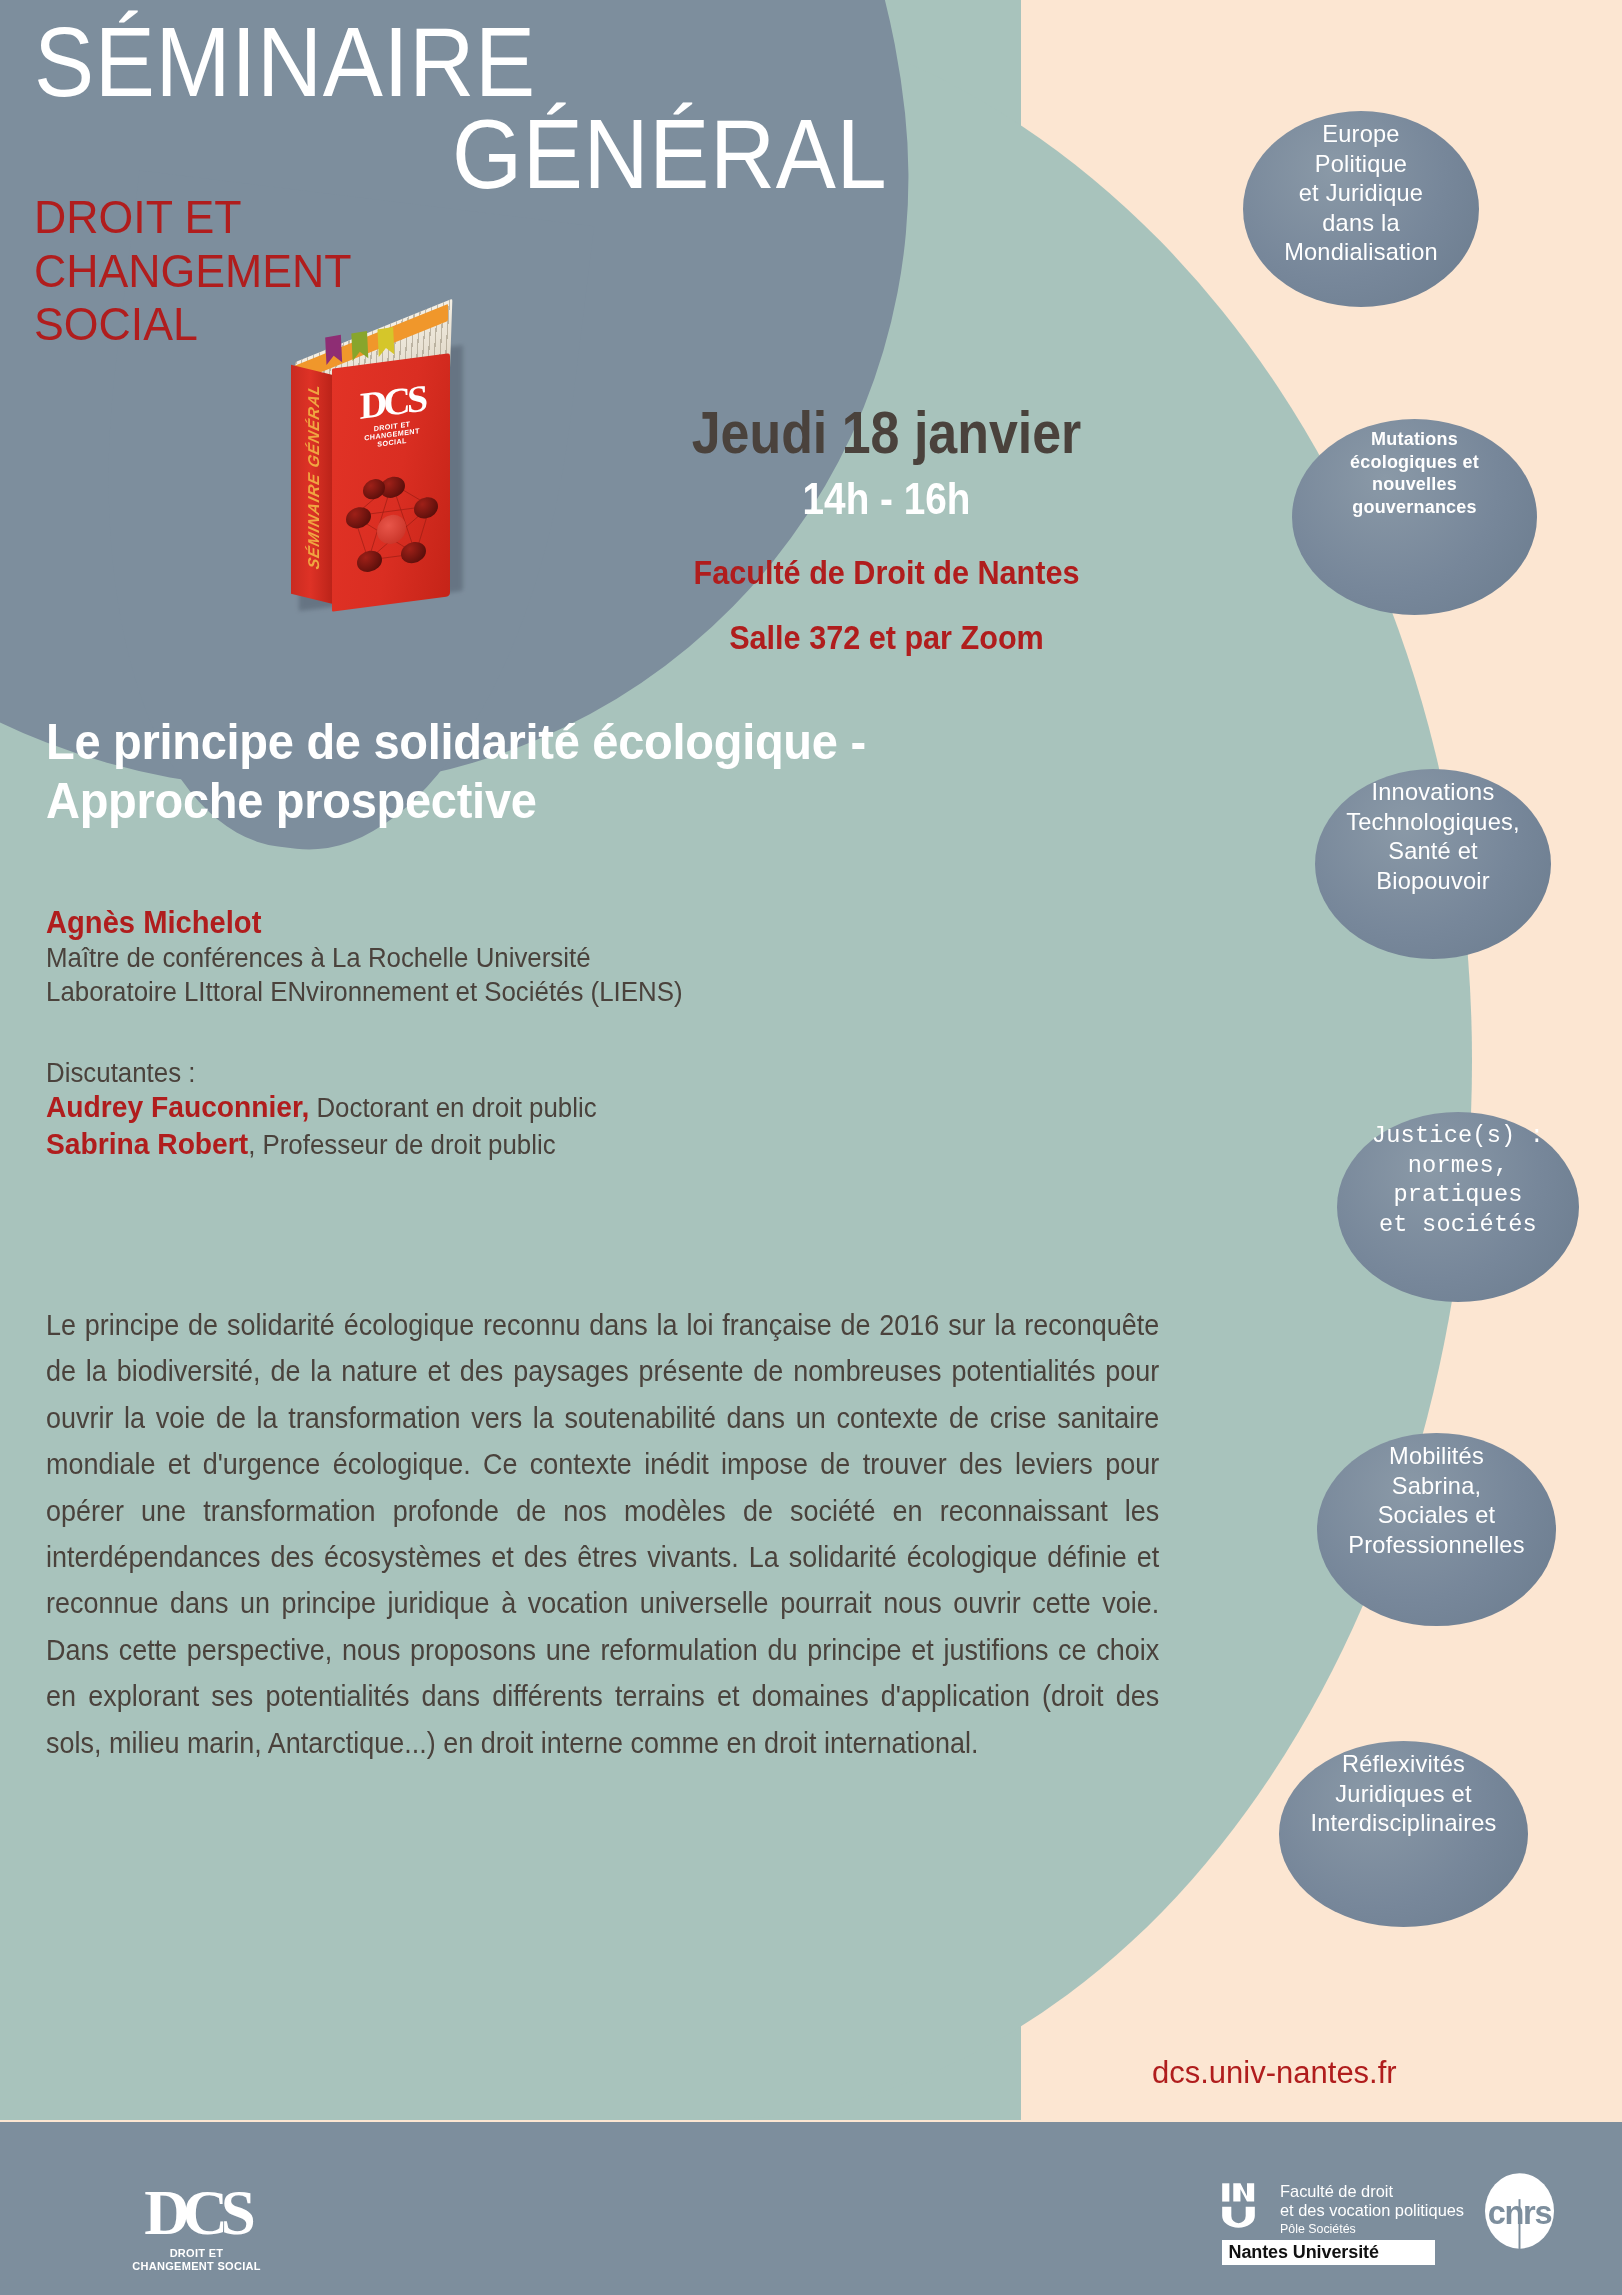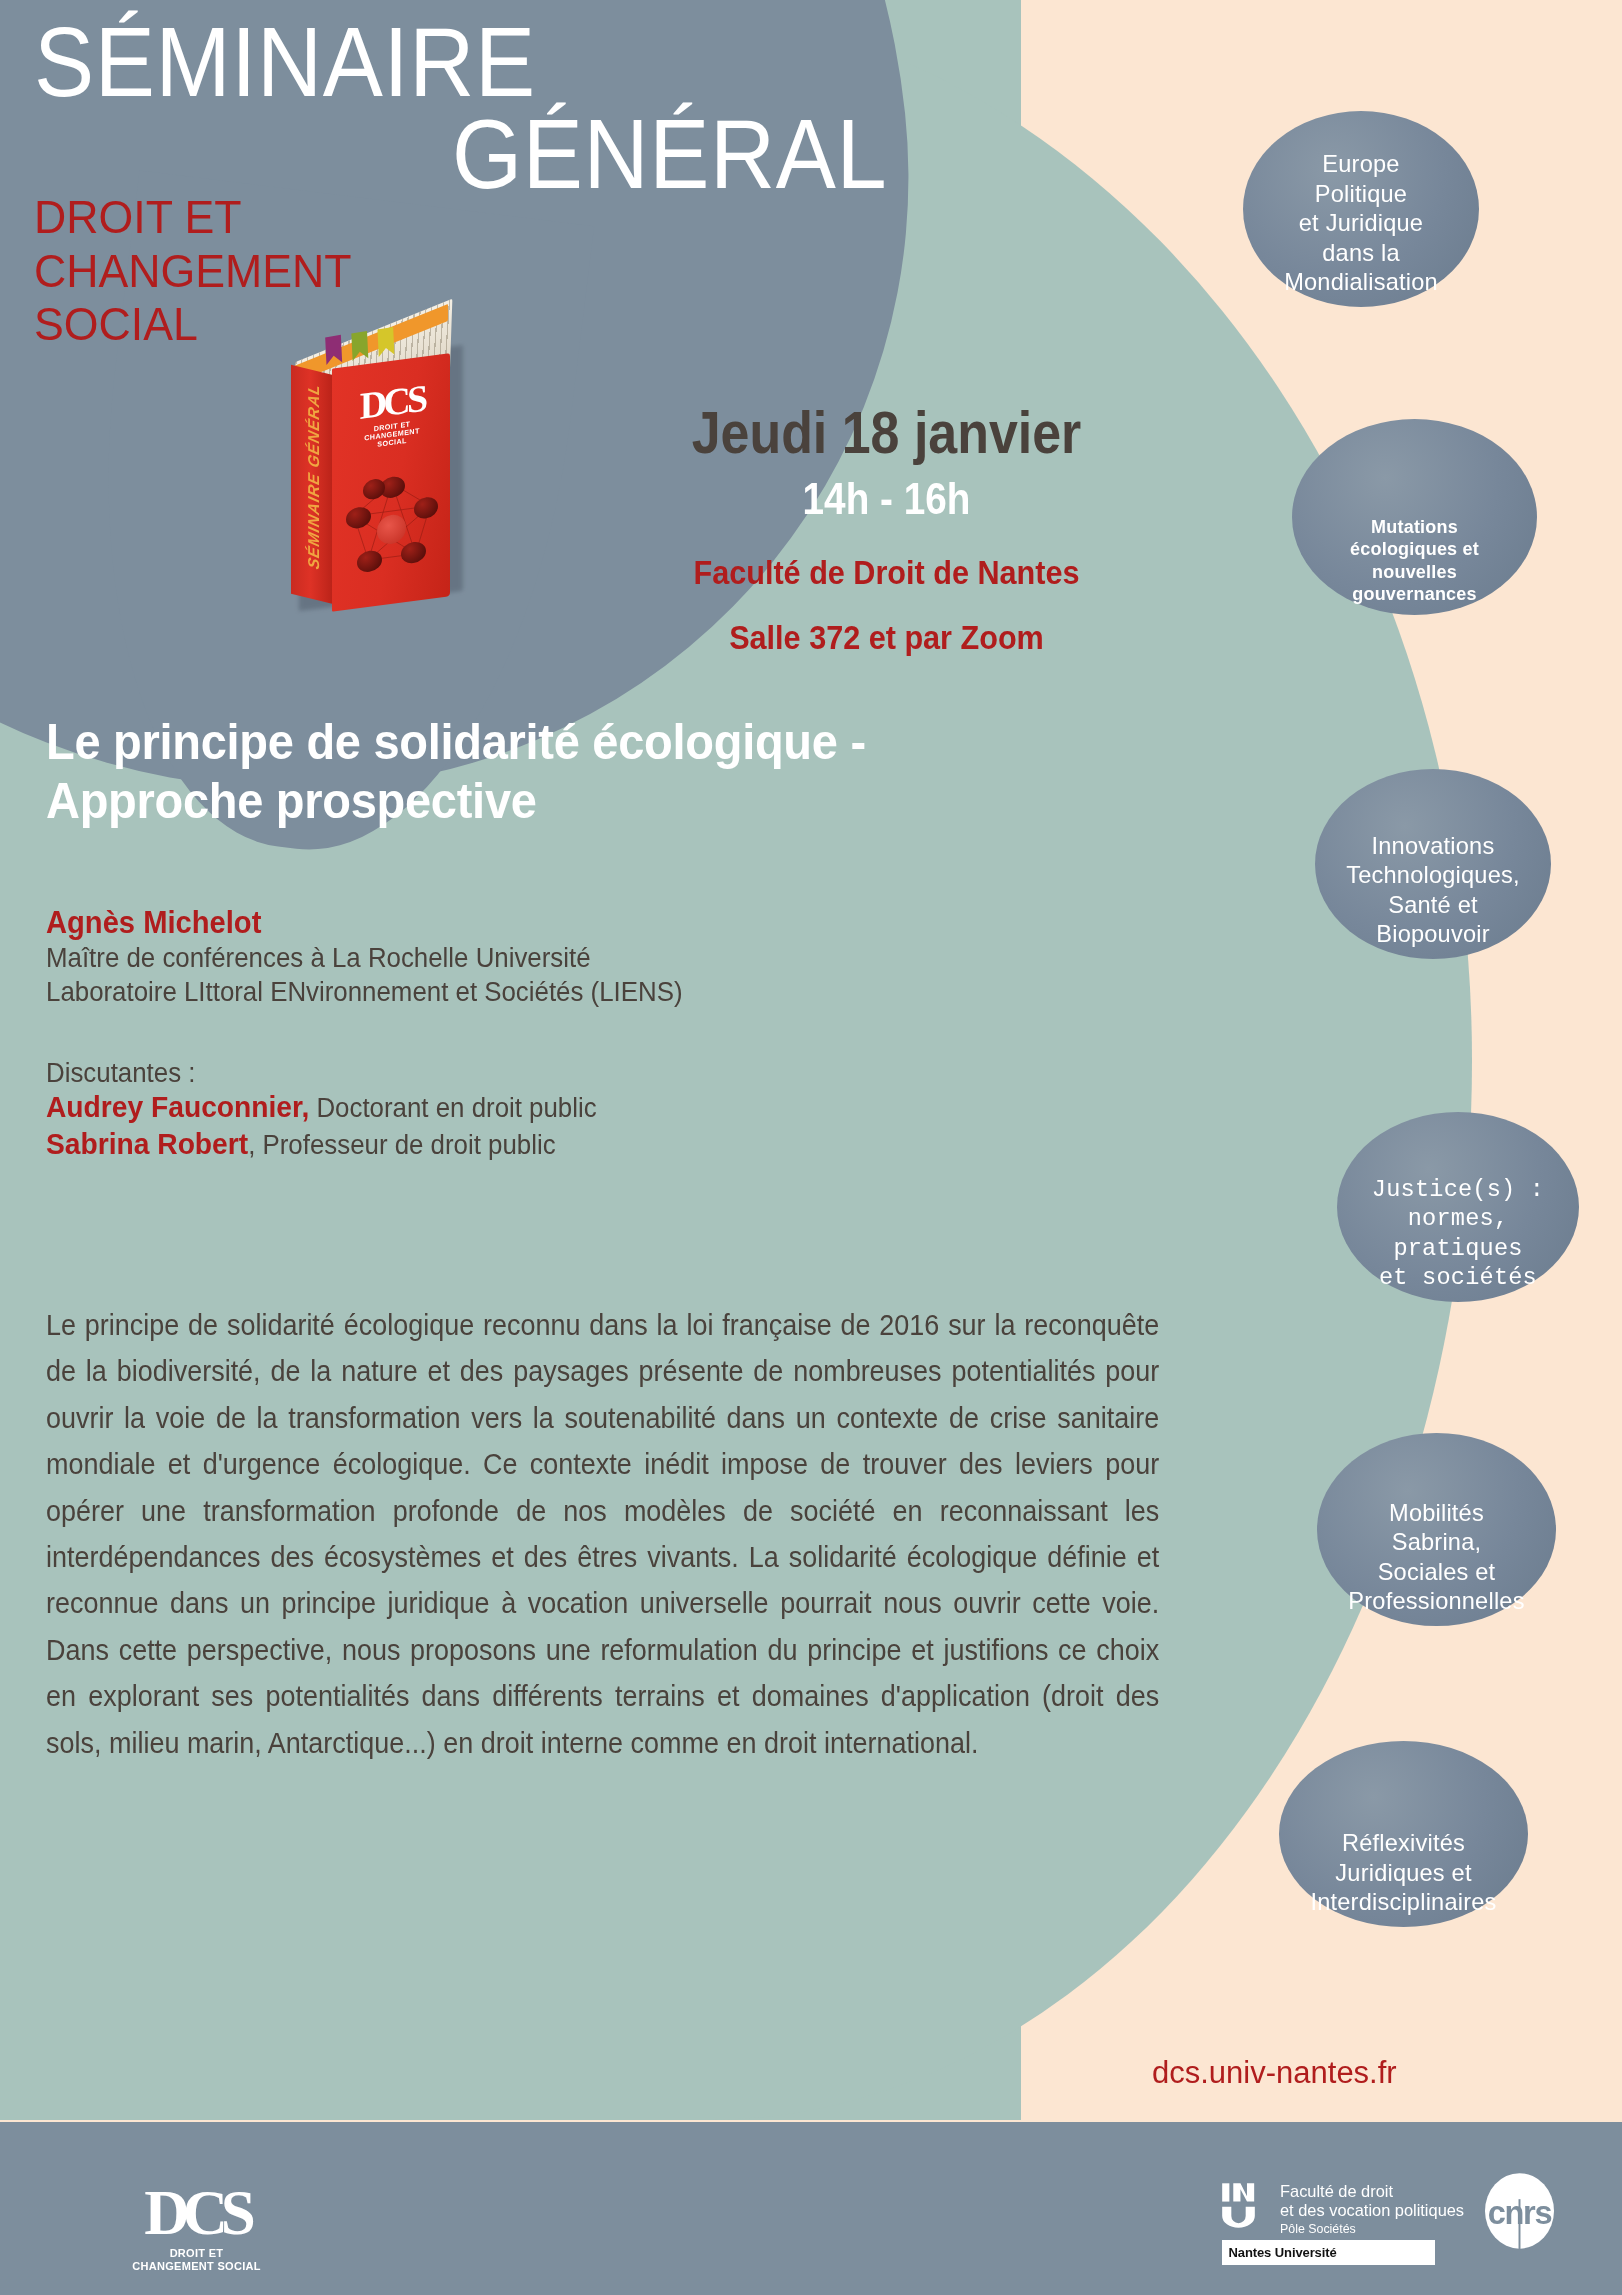--- a/index.html
+++ b/index.html
@@ -233,21 +233,21 @@
     color: #4A423C; text-align: justify;
     transform: scaleX(0.93); transform-origin: left top;
   }
 
   
   .axis-circle {
     position: absolute;
     border-radius: 50%;
     background: radial-gradient(circle at 38% 30%, #8A99A7 0%, #77879A 55%, #6A7B8D 100%);
     color: #ffffff;
-    display: flex; align-items: flex-end; justify-content: center;
+    display: flex; align-items: flex-start; justify-content: center;
     text-align: center;
     font-size: 23.6px; line-height: 1.25; font-weight: 400;
     letter-spacing: 0.2px;
     padding: 9.2px;
   }
   .axis-circle span { display:block; width: 100%; }
 
   
   .url {
     position: absolute; left: 1152px; top: 2055px;
@@ -279,21 +279,21 @@
   .fac-text .l1 { font-size: 16.4px; line-height: 1.16; }
   .fac-text .l2 { font-size: 16.4px; line-height: 1.16; }
   .fac-text .l3 { font-size: 12.4px; line-height: 1.3; margin-top: 1.3px; }
   .nu-box {
     position: absolute; left: 1222px; bottom: 30px;
     width: 213px; height: 25px;
     background: #ffffff;
     display: flex; align-items: center;
   }
   .nu-box span {
-    font-size: 13px; font-weight: 700; color: #111; padding-left: 6.5px;
+    font-size: 18px; font-weight: 700; color: #111; padding-left: 6.5px;
     letter-spacing: -0.1px;
   }
   .cnrs-logo {
     position: absolute; left: 1485px; bottom: 41px;
     width: 69px; height: 81px;
   }
 </style>
 </head>
 <body>
 

